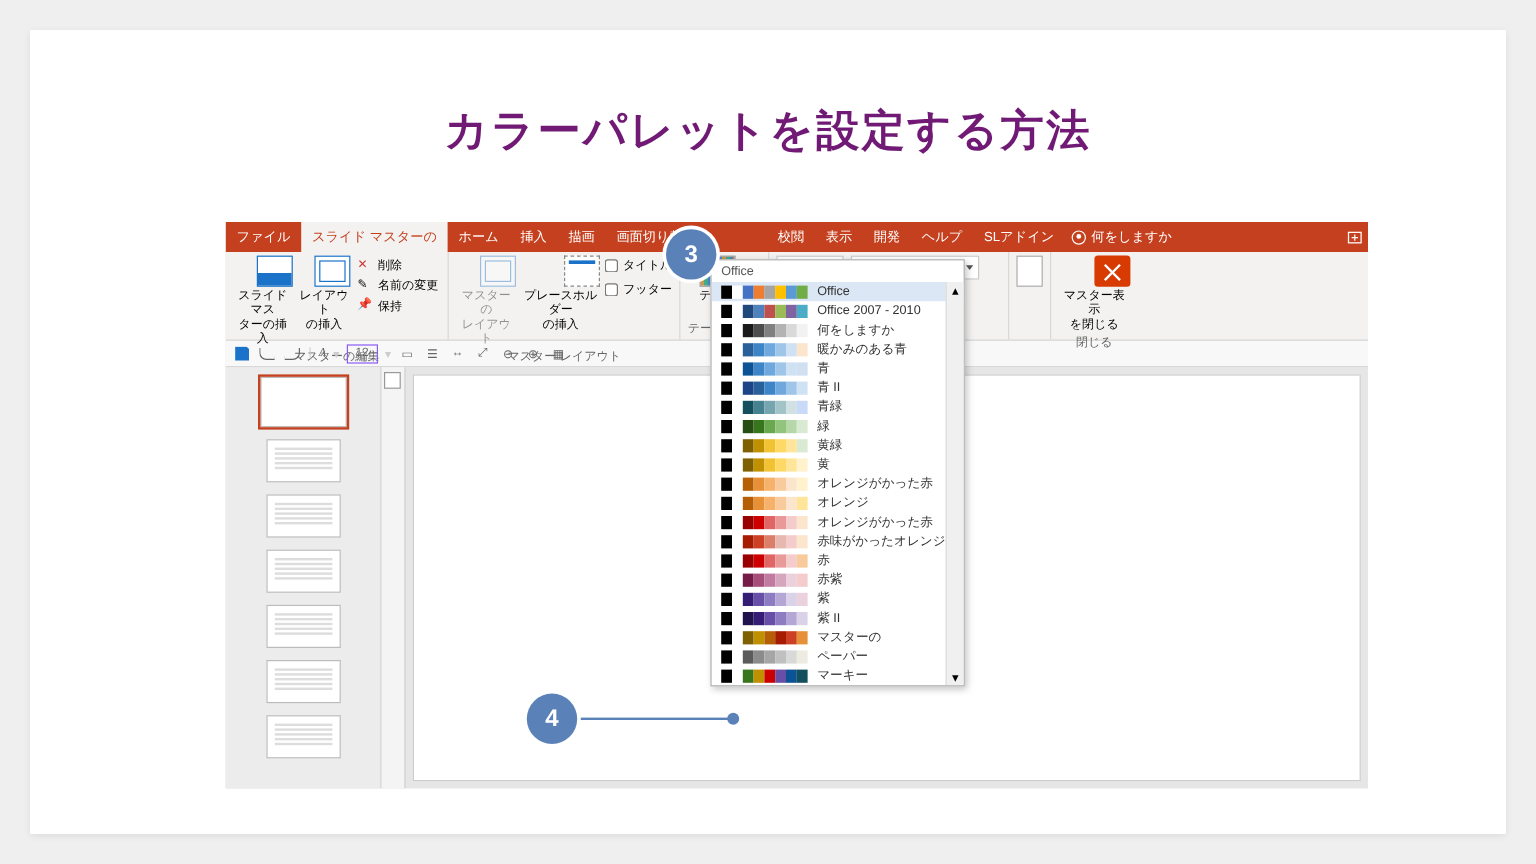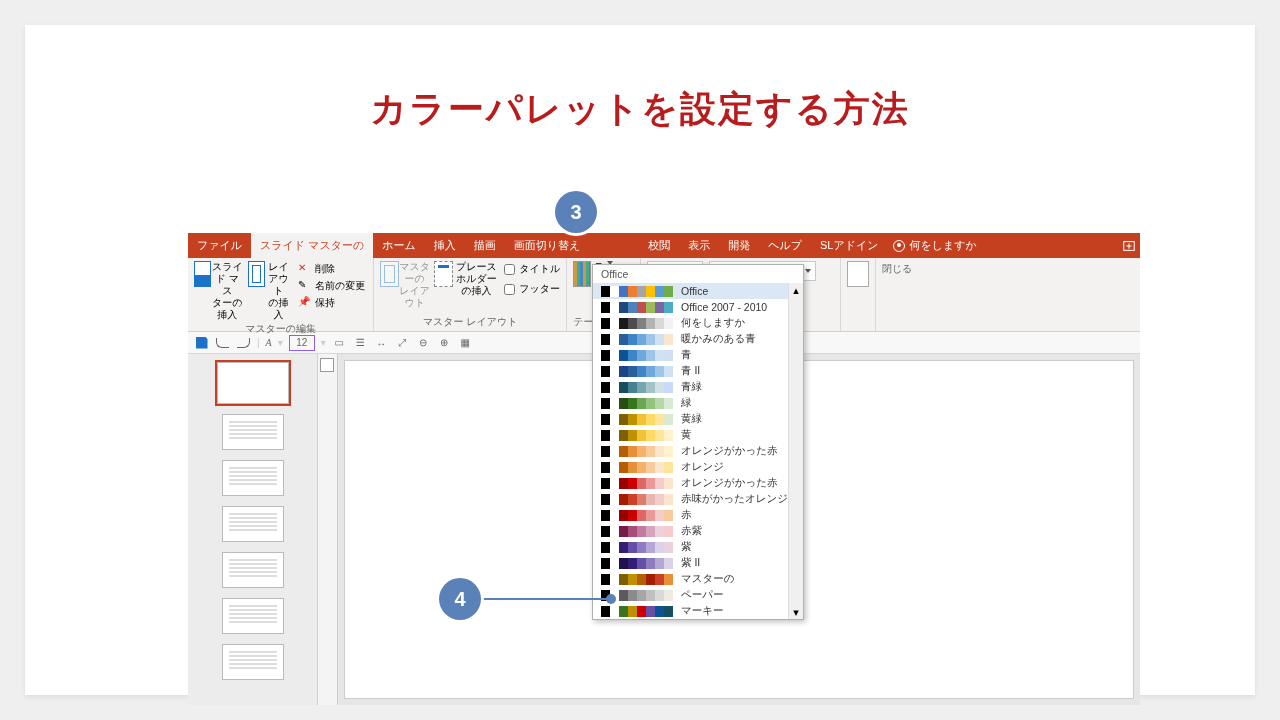--- a/index.html
+++ b/index.html
@@ -1,37 +1,37 @@
 <!DOCTYPE html>
 <html><head>
 <meta charset="utf-8">
 <style>
   * { box-sizing: border-box; margin: 0; padding: 0; font-family: "Yu Gothic UI", "Meiryo", sans-serif; }
   body { background: #efefef; width: 1280px; height: 720px; overflow: hidden; }
   .card { position:absolute; left:25px; top:25px; width:1230px; height:670px; background:#fff; box-shadow:0 2px 6px rgba(0,0,0,.08); }
-  .title { position:absolute; top:60px; left:0; right:0; text-align:center; font-size:36px; font-weight:600; color:#b91c1c; letter-spacing:2px; }
-
-  .app { position:absolute; left:163px; top:160px; width:952px; height:472px; overflow:hidden; background:#e6e6e6;margin-top:48px; }
+  .title { position:absolute; top:60px; left:0; right:0; text-align:center; font-size:36px; font-weight:600; color:#701a75; letter-spacing:2px; }
+
+  .app { position:absolute; left:163px; top:160px; width:952px; height:472px; overflow:hidden; background:#e6e6e6; }
 
   
   .tabs { height:25px; background:#c5401f; display:flex; align-items:stretch; color:#fff; font-size:11px; }
   .tab { padding:0 9px; display:flex; align-items:center; white-space:nowrap; cursor:pointer; }
   .tab.active { background:#f3f2f1; color:#c5401f; }
   .tell { display:flex; align-items:center; gap:4px; margin-left:6px; }
   .bulb { width:12px; height:12px; border:1px solid #fff; border-radius:50%; position:relative; }
   .bulb::after { content:""; position:absolute; left:3px; top:2px; width:4px; height:4px; background:#fff; border-radius:50%; }
   .share { margin-left:auto; width:22px; display:flex; align-items:center; justify-content:center; }
   .share svg { width:14px; height:14px; }
 
   
   .ribbon { height:74px; background:#f3f2f1; border-bottom:1px solid #d0d0d0; display:flex; }
   .grp { border-right:1px solid #d8d8d8; padding:3px 6px 0 6px; display:flex; flex-direction:column; }
   .grp-body { flex:1; display:flex; align-items:flex-start; gap:4px; }
   .grp-label { text-align:center; font-size:10px; color:#666; padding:1px 0 2px 0; }
-  .big-btn { display:flex; flex-direction:row; align-items:flex-start; width:50px; font-size:10px; text-align:center; line-height:1.2; cursor:pointer; }
+  .big-btn { display:flex; flex-direction:column; align-items:flex-end; width:50px; font-size:10px; text-align:center; line-height:1.2; cursor:pointer; }
   .big-btn .ic { width:30px; height:26px; margin-bottom:2px; }
   .small-col { display:flex; flex-direction:column; gap:1px; font-size:10px; }
   .small-btn { display:flex; align-items:center; gap:3px; padding:1px 2px; cursor:pointer; white-space:nowrap; }
   .small-btn .si { width:14px; height:14px; }
   .chk { display:flex; align-items:center; gap:4px; font-size:10px; padding:1px 0; }
   .chk input { width:11px; height:11px; }
 
   
   .ic-slide { border:1.5px solid #1a73c9; background:linear-gradient(#fff 55%, #1a73c9 55%); }
   .ic-slide2 { border:1.5px solid #1a73c9; background:#fff; position:relative; }
@@ -210,20 +210,27 @@
       </div>
 
       <div class="grp" style="min-width:28px">
         <div class="grp-body">
             <div style="width:22px;height:26px;border:1px solid #aaa;background:#fff"></div>
           </div>
         <div class="grp-label">&nbsp;</div>
       </div>
 
       <div class="grp" style="border-right:none">
+        <div class="grp-body">
+          <div class="big-btn" style="width:60px">
+            <div class="ic ic-close"></div>
+            <span style="white-space:pre-line">マスター表示
+を閉じる</span>
+          </div>
+        </div>
         <div class="grp-label">閉じる</div>
       </div>
     </div>
 
     <div class="qat">
       <span class="qi">
           <span class="disk"></span>
         </span>
       <span class="qi">
           <span class="undo"></span>

